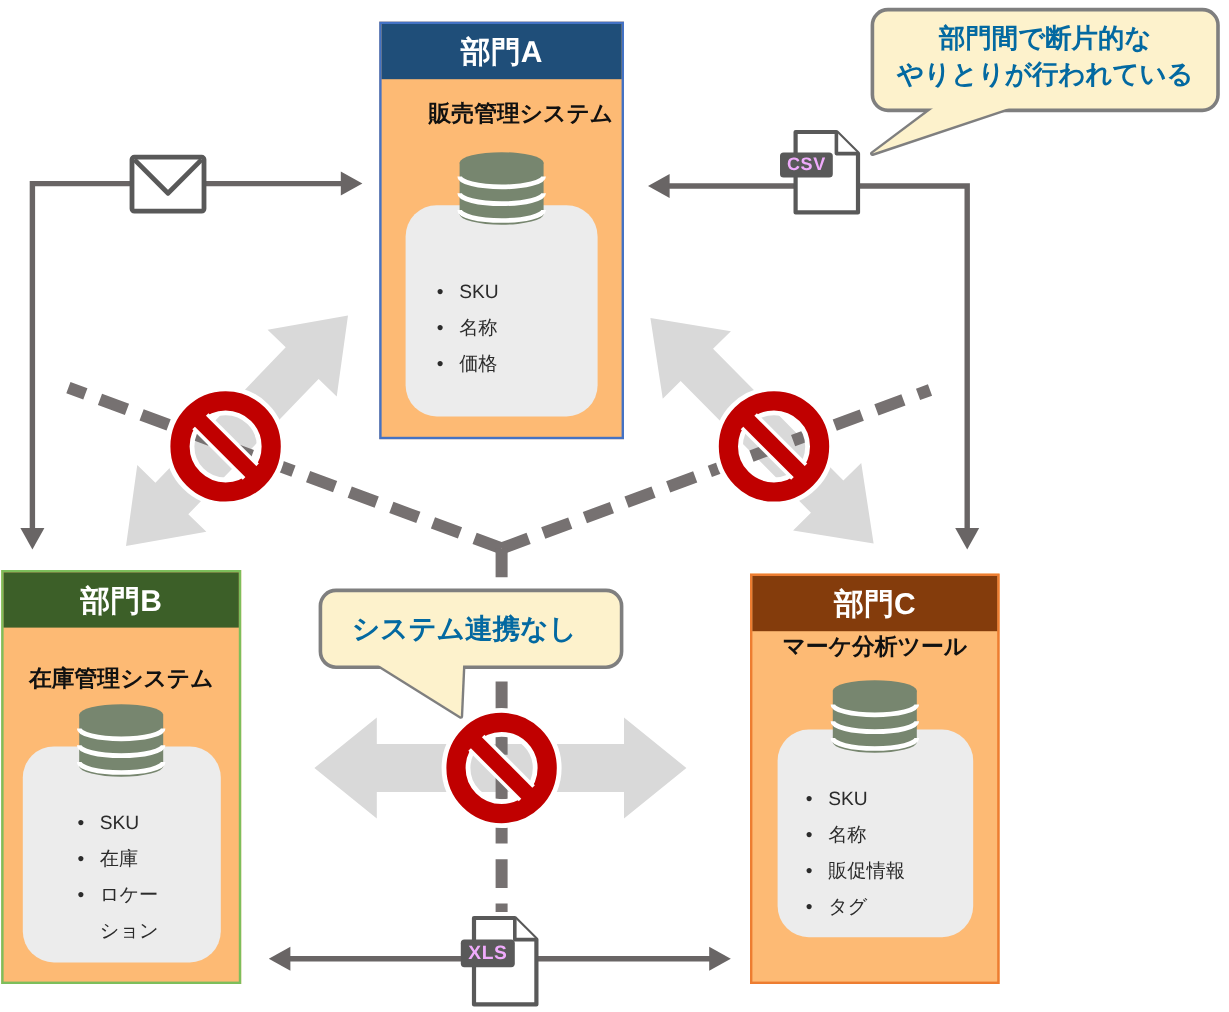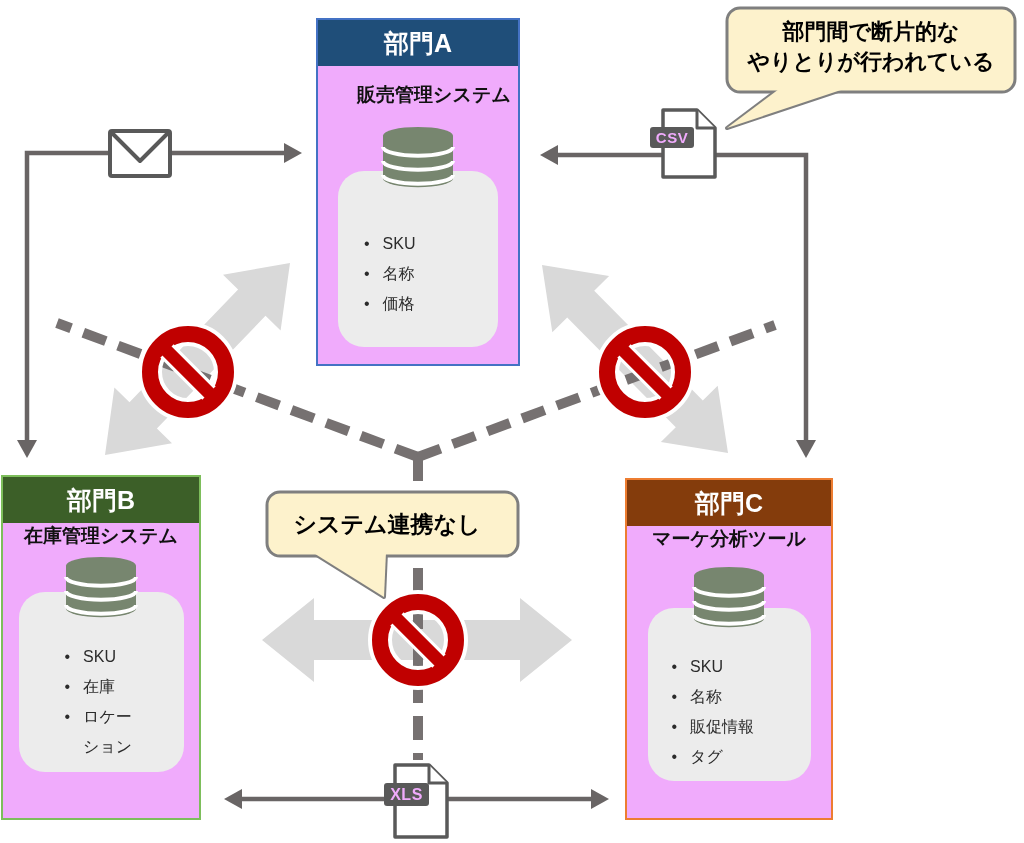--- a/index.html
+++ b/index.html
@@ -1,51 +1,51 @@
 <!DOCTYPE html>
 <html><head>
 <meta charset="utf-8">
 <style>
   html,body{margin:0;padding:0;background:#FFFFFF;}
   body{font-family:"Liberation Sans","DejaVu Sans",sans-serif;}
   .stage{position:relative;width:1024px;height:843px;background:#FFFFFF;overflow:hidden;}
   .layer{position:absolute;left:0;top:0;width:1024px;height:843px;z-index:1;}
 
   
-  .dept{position:absolute;background:#f0abfc;z-index:2;box-sizing:border-box;}
+  .dept{position:absolute;background:#fdba74;z-index:2;box-sizing:border-box;}
   .dept-a{left:316px;top:18px;width:204px;height:348px;border:2.5px solid #4472C4;}
   .dept-b{left:1px;top:475px;width:200px;height:345px;border:2.5px solid #7DBE5B;}
   .dept-c{left:625px;top:478px;width:208px;height:342px;border:2.5px solid #ED7D31;}
   .dept-header{height:46px;display:flex;align-items:center;justify-content:center;
                color:#FFFFFF;font-size:25px;font-weight:bold;}
   .dept-a .dept-header{background:#1F4E79;}
   .dept-b .dept-header{background:#3C5F28;}
   .dept-c .dept-header{background:#843C0C;}
   .dept-system{text-align:center;font-weight:bold;font-size:19px;color:#111111;}
   .dept-a .dept-system{margin-top:16px;margin-left:32px;}
-  .dept-b .dept-system{}
+  .dept-b .dept-system{margin-top:30px;}
   .dept-c .dept-system{}
   .panel{position:relative;background:#ECECEC;border-radius:26px;}
   .dept-a .panel{margin:63px auto 0;width:160px;height:176px;}
   .dept-b .panel{margin:43px auto 0;width:165px;height:180px;}
   .dept-c .panel{margin:56px auto 0;width:163px;height:173px;}
   .cyl{position:absolute;left:50%;transform:translateX(-50%);line-height:0;}
   .dept-a .cyl{top:-45px;}
   .dept-b .cyl{top:-36px;}
   .dept-c .cyl{top:-42px;}
   .fields{list-style:none;margin:0;}
   .dept-a .fields{padding:58px 0 0 26px;}
   .dept-b .fields{padding:50px 0 0 46px;}
   .dept-c .fields{padding:44px 0 0 24px;}
   .fields li{display:flex;font-size:16px;color:#2B2B2B;line-height:30px;}
   .fields li::before{content:"\2022";margin-right:13px;}
   .fields li span{white-space:pre-line;}
 
   
-  .callout-text{position:absolute;z-index:3;color:#000000;font-weight:bold;
+  .callout-text{position:absolute;z-index:3;color:#0369a1;font-weight:bold;
                 text-align:center;white-space:pre-line;}
   .callout-top{left:727px;top:17px;width:288px;font-size:22px;line-height:30px;}
   .callout-center{left:267px;top:509px;width:240px;font-size:23px;line-height:30px;}
 
   
   .badge{position:absolute;z-index:3;background:#595959;color:#f0abfc;font-weight:bold;
          display:flex;align-items:center;justify-content:center;border-radius:3px;letter-spacing:.5px;}
   .badge-csv{left:650px;top:127px;width:44px;height:21px;font-size:15px;}
   .badge-xls{left:384px;top:783px;width:45px;height:23px;font-size:16px;}
 </style>

